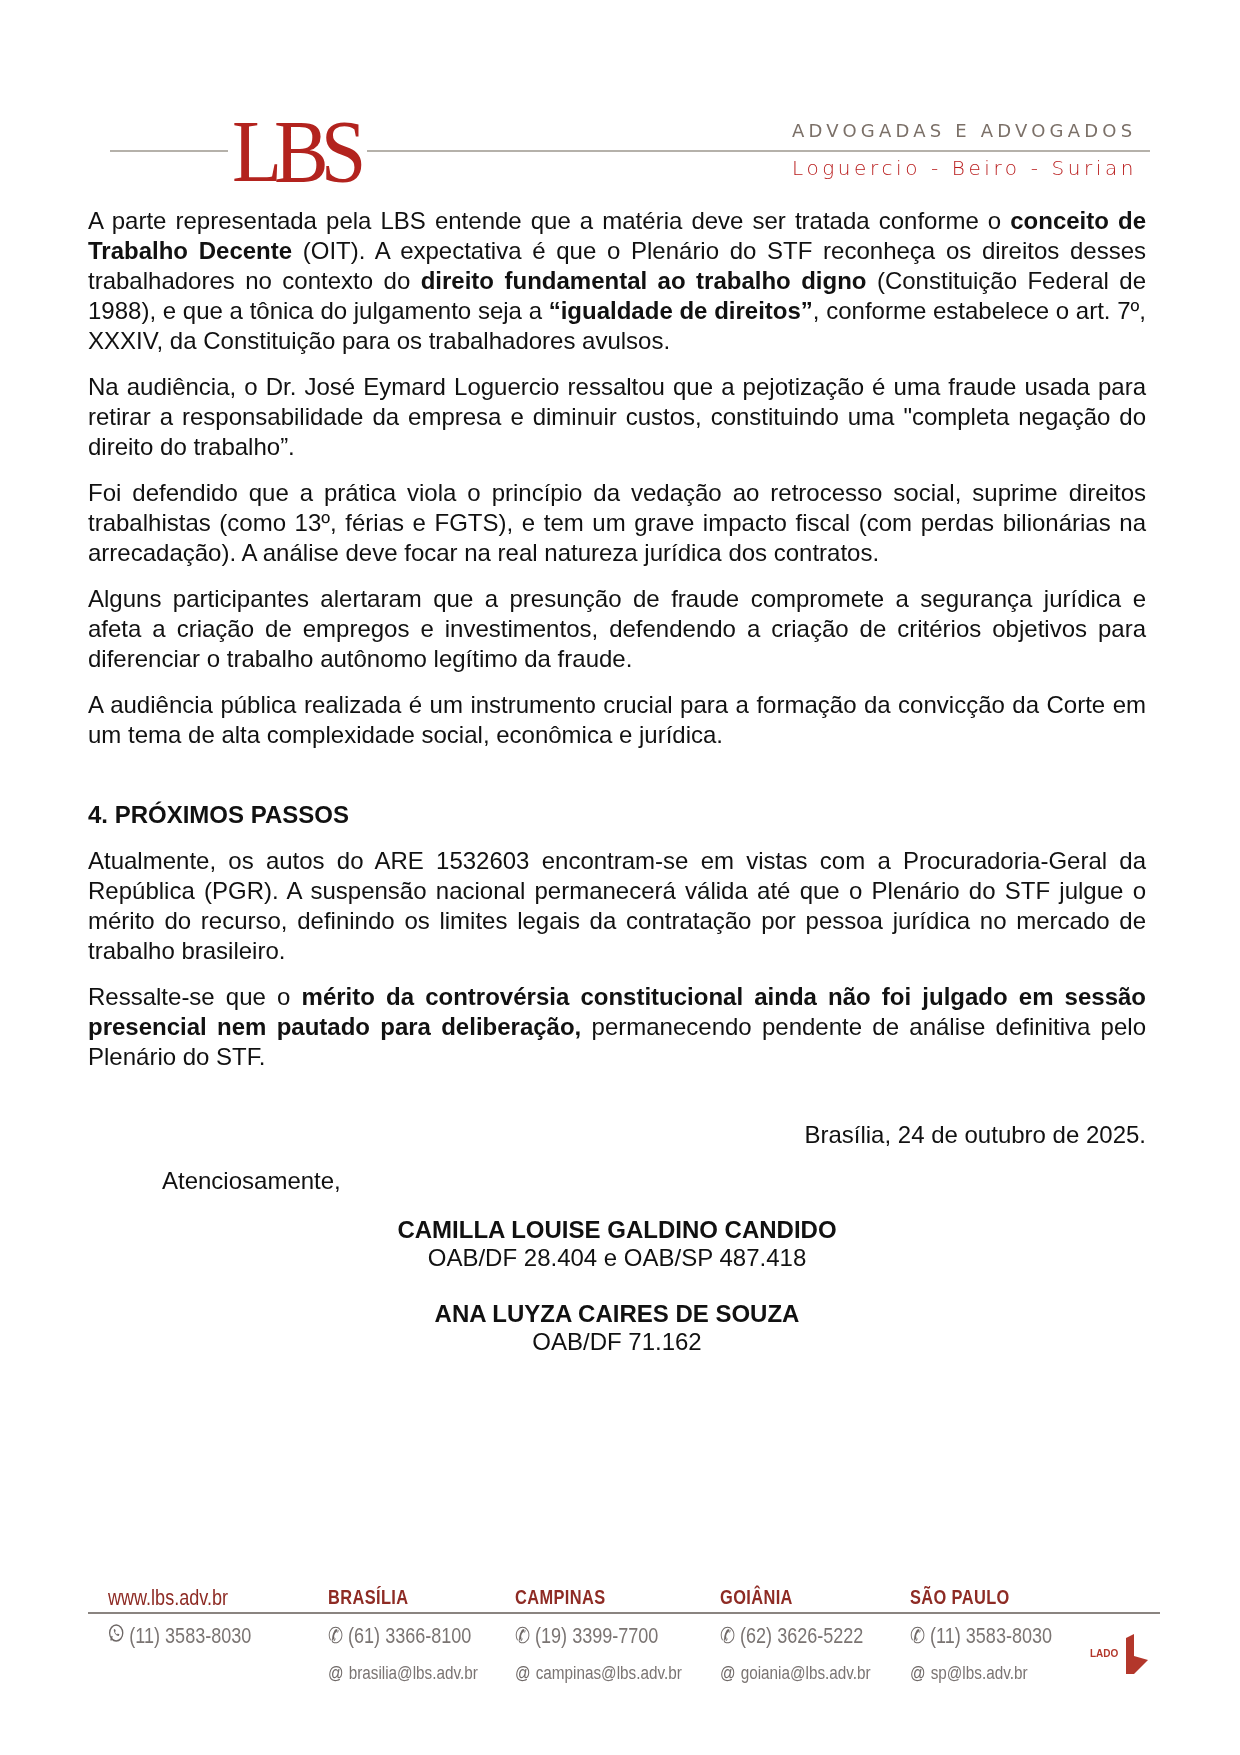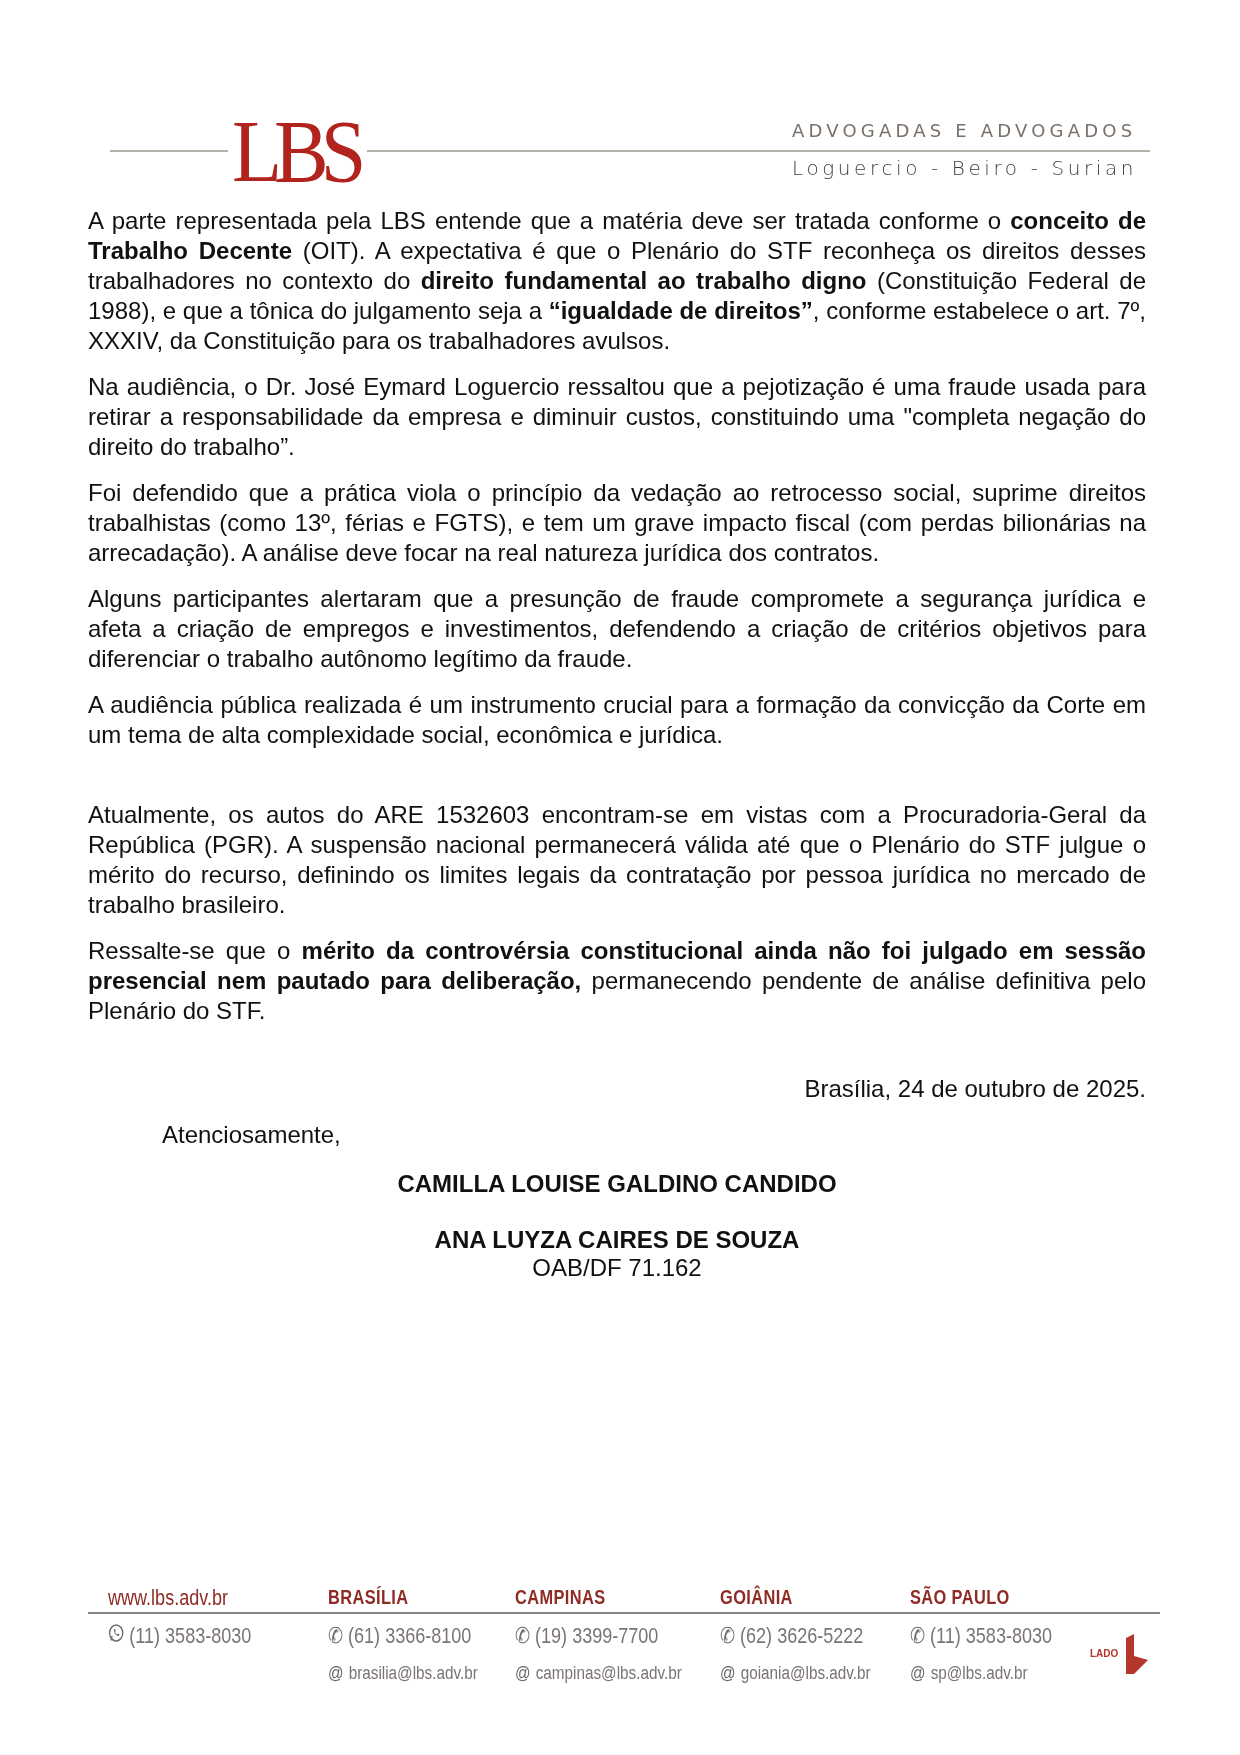--- a/index.html
+++ b/index.html
@@ -7,21 +7,21 @@
          font-family: "Liberation Sans", sans-serif; color: #111; }
 
   
   .hdr-line-left { position: absolute; left: 110px; top: 150px; width: 118px; height: 2px; background: #b5b1aa; }
   .hdr-line-right { position: absolute; left: 367px; top: 150px; width: 783px; height: 2px; background: #b5b1aa; }
   .logo { position: absolute; left: 232px; top: 108px; font-family: "Liberation Serif", serif;
           font-size: 82px; line-height: 82px; color: #b3231e; letter-spacing: -8px; transform: scaleY(1.08); transform-origin: top left; }
   .firm-top { position: absolute; left: 792px; top: 120px; font-family: "DejaVu Sans", sans-serif;
               font-size: 18px; letter-spacing: 4.2px; color: #7b7068; }
   .firm-bottom { position: absolute; left: 792px; top: 156px; font-family: "DejaVu Sans", sans-serif;
-                 font-size: 20px; letter-spacing: 3.6px; color: #404040; font-weight: 300; }
+                 font-size: 20px; letter-spacing: 3.6px; color: #b91c1c; font-weight: 300; }
 
   
   .content { position: absolute; left: 88px; top: 206px; width: 1058px; font-size: 24px; line-height: 30px; }
   .content p { margin: 0 0 16px 0; text-align: justify; }
   .content b { font-weight: bold; }
   .gap-section { height: 34px; }
   .section-title { font-weight: bold; margin: 0 0 16px 0; }
   .date { text-align: right; margin-top: 48px; }
   .regards { margin-top: 16px; padding-left: 74px; }
   .sig { text-align: center; margin-top: 20px; line-height: 28px; }
@@ -55,28 +55,30 @@
 
 <div class="content">
   <p>
     <span>A parte representada pela LBS entende que a matéria deve ser tratada conforme o </span><b>conceito de Trabalho Decente</b><span> (OIT). A expectativa é que o Plenário do STF reconheça os direitos desses trabalhadores no contexto do </span><b>direito fundamental ao trabalho digno</b><span> (Constituição Federal de 1988), e que a tônica do julgamento seja a </span><b>“igualdade de direitos”</b><span>, conforme estabelece o art. 7º, XXXIV, da Constituição para os trabalhadores avulsos.</span>
   </p>
   <p>Na audiência, o Dr. José Eymard Loguercio ressaltou que a pejotização é uma fraude usada para retirar a responsabilidade da empresa e diminuir custos, constituindo uma "completa negação do direito do trabalho”.</p>
   <p>Foi defendido que a prática viola o princípio da vedação ao retrocesso social, suprime direitos trabalhistas (como 13º, férias e FGTS), e tem um grave impacto fiscal (com perdas bilionárias na arrecadação). A análise deve focar na real natureza jurídica dos contratos.</p>
   <p>Alguns participantes alertaram que a presunção de fraude compromete a segurança jurídica e afeta a criação de empregos e investimentos, defendendo a criação de critérios objetivos para diferenciar o trabalho autônomo legítimo da fraude.</p>
   <p>A audiência pública realizada é um instrumento crucial para a formação da convicção da Corte em um tema de alta complexidade social, econômica e jurídica.</p>
   <div class="gap-section"></div>
+  <div class="section-title">4. PRÓXIMOS PASSOS</div>
   <p>Atualmente, os autos do ARE 1532603 encontram-se em vistas com a Procuradoria-Geral da República (PGR). A suspensão nacional permanecerá válida até que o Plenário do STF julgue o mérito do recurso, definindo os limites legais da contratação por pessoa jurídica no mercado de trabalho brasileiro.</p>
   <p>
     <span>Ressalte-se que o </span><b>mérito da controvérsia constitucional ainda não foi julgado em sessão presencial nem pautado para deliberação,</b><span> permanecendo pendente de análise definitiva pelo Plenário do STF.</span>
   </p>
   <div class="date">Brasília, 24 de outubro de 2025.</div>
   <div class="regards">Atenciosamente,</div>
   <div class="sig">
     <div class="name">CAMILLA LOUISE GALDINO CANDIDO</div>
+    <div>OAB/DF 28.404 e OAB/SP 487.418</div>
   </div>
   <div class="sig sig2">
     <div class="name">ANA LUYZA CAIRES DE SOUZA</div>
     <div>OAB/DF 71.162</div>
   </div>
 </div>
 
 <div class="ft-rule"></div>
 
 <div class="ft-col" style="left:108px;">

